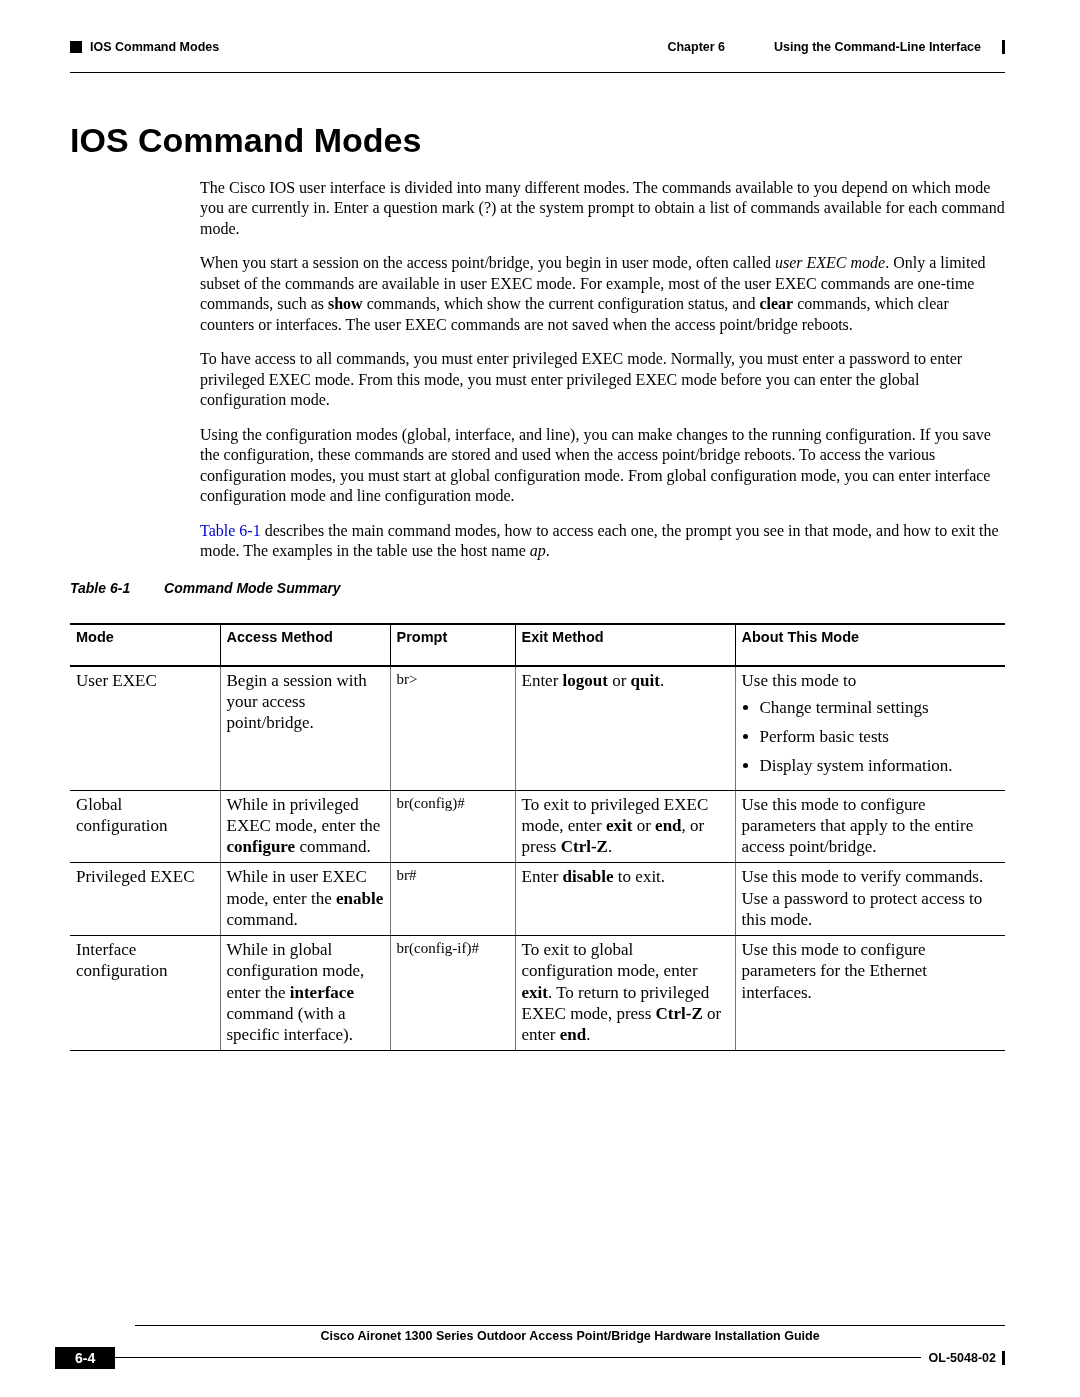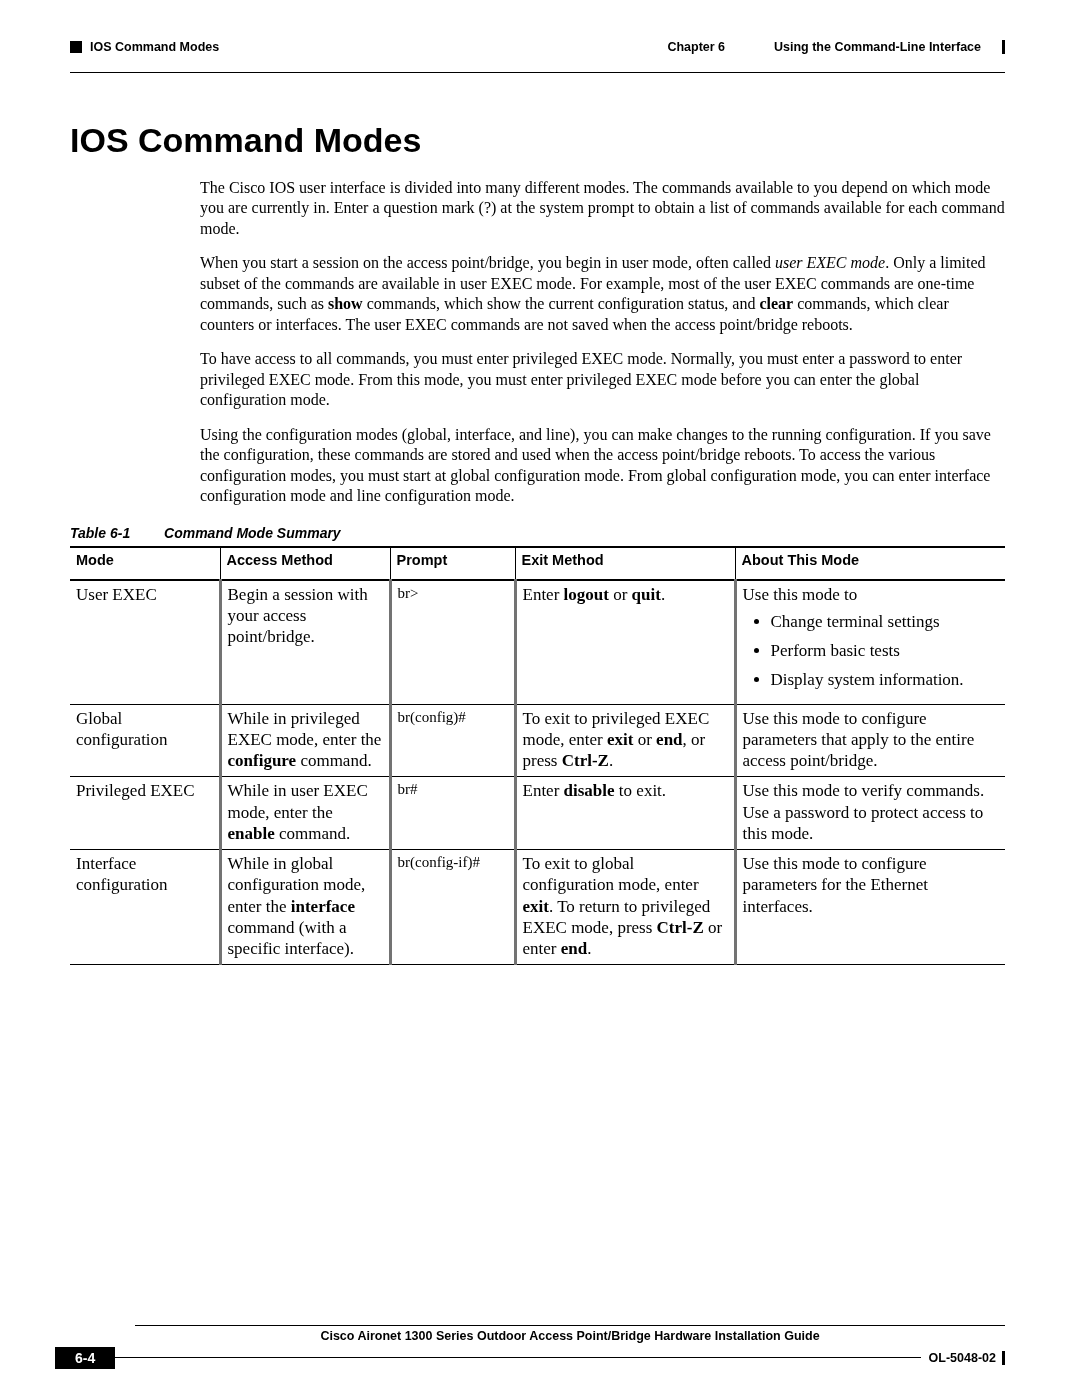--- a/index.html
+++ b/index.html
@@ -68,55 +68,55 @@
     color: #0000cc;
   }
   .bold { font-weight: bold; }
   .italic { font-style: italic; }
   .table-caption {
     font-family: Arial, Helvetica, sans-serif;
     font-weight: bold;
     font-style: italic;
     font-size: 14px;
     margin-top: 18px;
-    margin-bottom: 5px;
+    margin-bottom: 27px;
   }
   .table-caption .tnum { margin-right: 30px; }
   table.cmd-table {
     width: 100%;
     border-collapse: collapse;
     font-size: 17px;
     line-height: 1.25;
   }
   table.cmd-table th {
     font-family: Arial, Helvetica, sans-serif;
     font-weight: bold;
     font-size: 14.5px;
     text-align: left;
-    padding: 3px 6px 10px 6px;
+    padding: 3px 6px 19px 6px;
     border-top: 2px solid #000;
     border-bottom: 2px solid #000;
     border-left: 1px solid #000;
     border-right: 1px solid #000;
     vertical-align: top;
   }
   table.cmd-table td {
     padding: 3px 6px 5px 6px;
     border-left: 1px solid #000;
-    border-right: 3px solid #737373;
+    border-right: 1px solid #737373;
     border-bottom: 1px solid #000;
     vertical-align: top;
     font-family: "Times New Roman", Times, serif;
   }
   table.cmd-table th:first-child,
   table.cmd-table td:first-child { border-left: none; }
   table.cmd-table th:last-child,
   table.cmd-table td:last-child { border-right: none; }
   .mono { font-family: "Courier New", monospace; font-size: 15px; }
-  .about ul { margin: 6px 0 2px 28px; padding: 0; }
+  .about ul { margin: 6px 0 2px 18px; padding: 0; }
   .about li { margin-bottom: 8px; }
   col.c1 { width: 150px; }
   col.c2 { width: 170px; }
   col.c3 { width: 125px; }
   col.c4 { width: 220px; }
   col.c5 { width: auto; }
   .footer {
     position: absolute;
     bottom: 28px;
     left: 55px;
@@ -186,20 +186,23 @@
 
 <h1 class="main-title">IOS Command Modes</h1>
 
 <div class="body-text">
   <p>The Cisco IOS user interface is divided into many different modes. The commands available to you depend on which mode you are currently in. Enter a question mark (?) at the system prompt to obtain a list of commands available for each command mode.</p>
   <p>
     <span>When you start a session on the access point/bridge, you begin in user mode, often called </span><span class="italic">user EXEC mode</span><span>. Only a limited subset of the commands are available in user EXEC mode. For example, most of the user EXEC commands are one-time commands, such as </span><span class="bold">show</span><span> commands, which show the current configuration status, and </span><span class="bold">clear</span><span> commands, which clear counters or interfaces. The user EXEC commands are not saved when the access point/bridge reboots.</span>
   </p>
   <p>To have access to all commands, you must enter privileged EXEC mode. Normally, you must enter a password to enter privileged EXEC mode. From this mode, you must enter privileged EXEC mode before you can enter the global configuration mode.</p>
   <p>Using the configuration modes (global, interface, and line), you can make changes to the running configuration. If you save the configuration, these commands are stored and used when the access point/bridge reboots. To access the various configuration modes, you must start at global configuration mode. From global configuration mode, you can enter interface configuration mode and line configuration mode.</p>
+  <p>
+    <span class="link">Table 6-1</span><span> describes the main command modes, how to access each one, the prompt you see in that mode, and how to exit the mode. The examples in the table use the host name </span><span class="italic">ap</span><span>.</span>
+  </p>
 </div>
 
 <div class="table-caption">
   <span class="tnum">Table 6-1</span>
   <span>Command Mode Summary</span>
 </div>
 
 <table class="cmd-table">
   <colgroup>
     <col class="c1">

